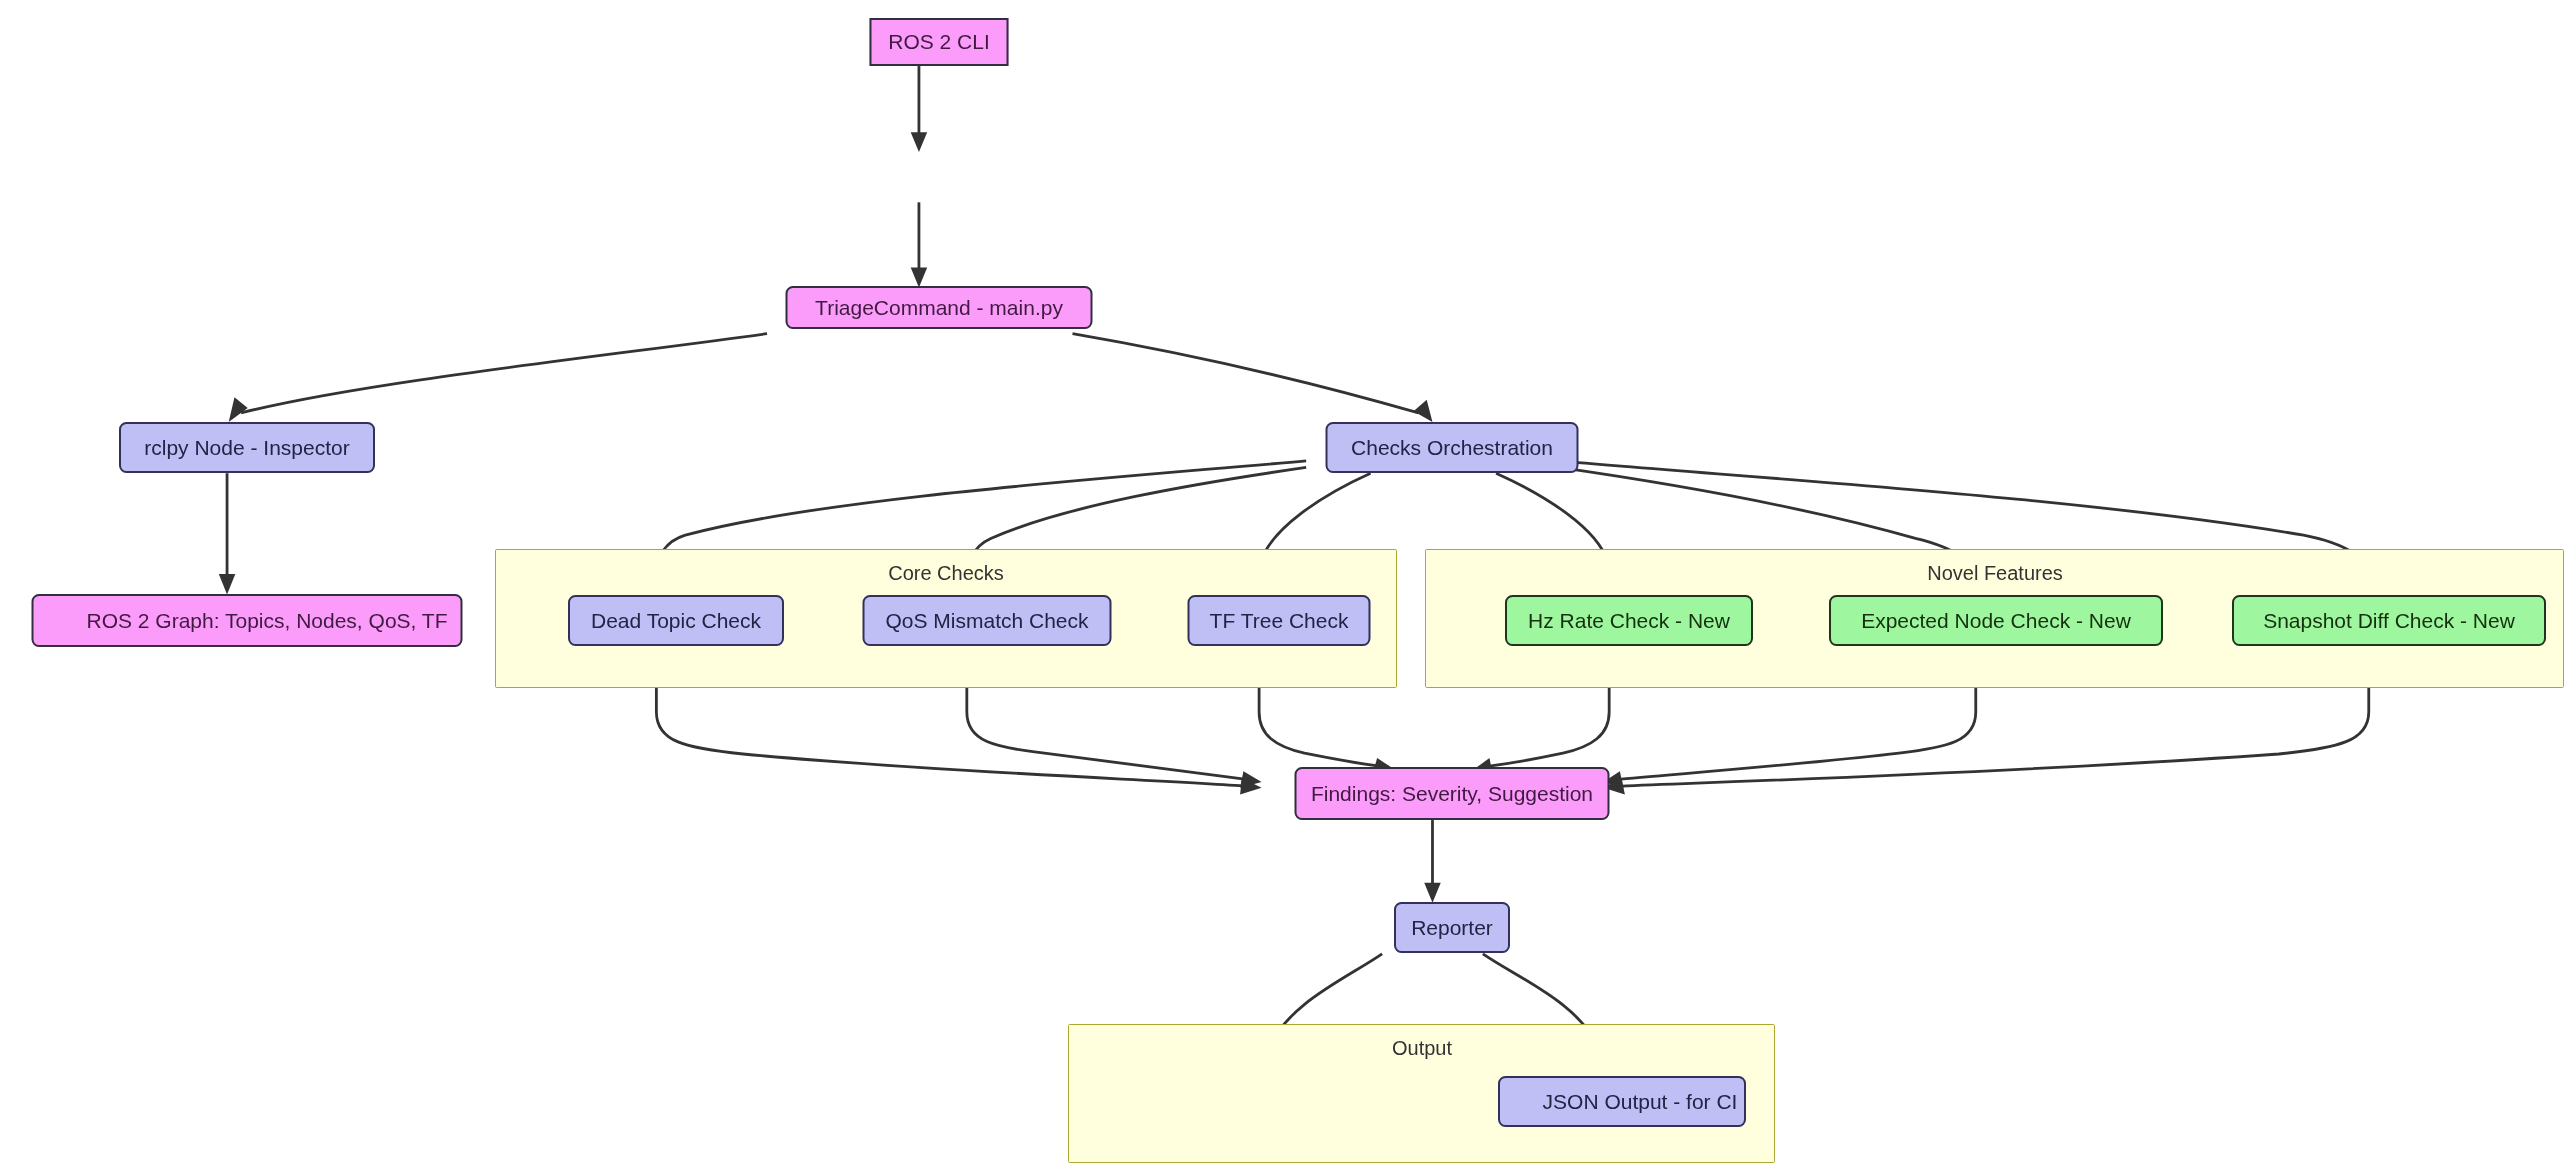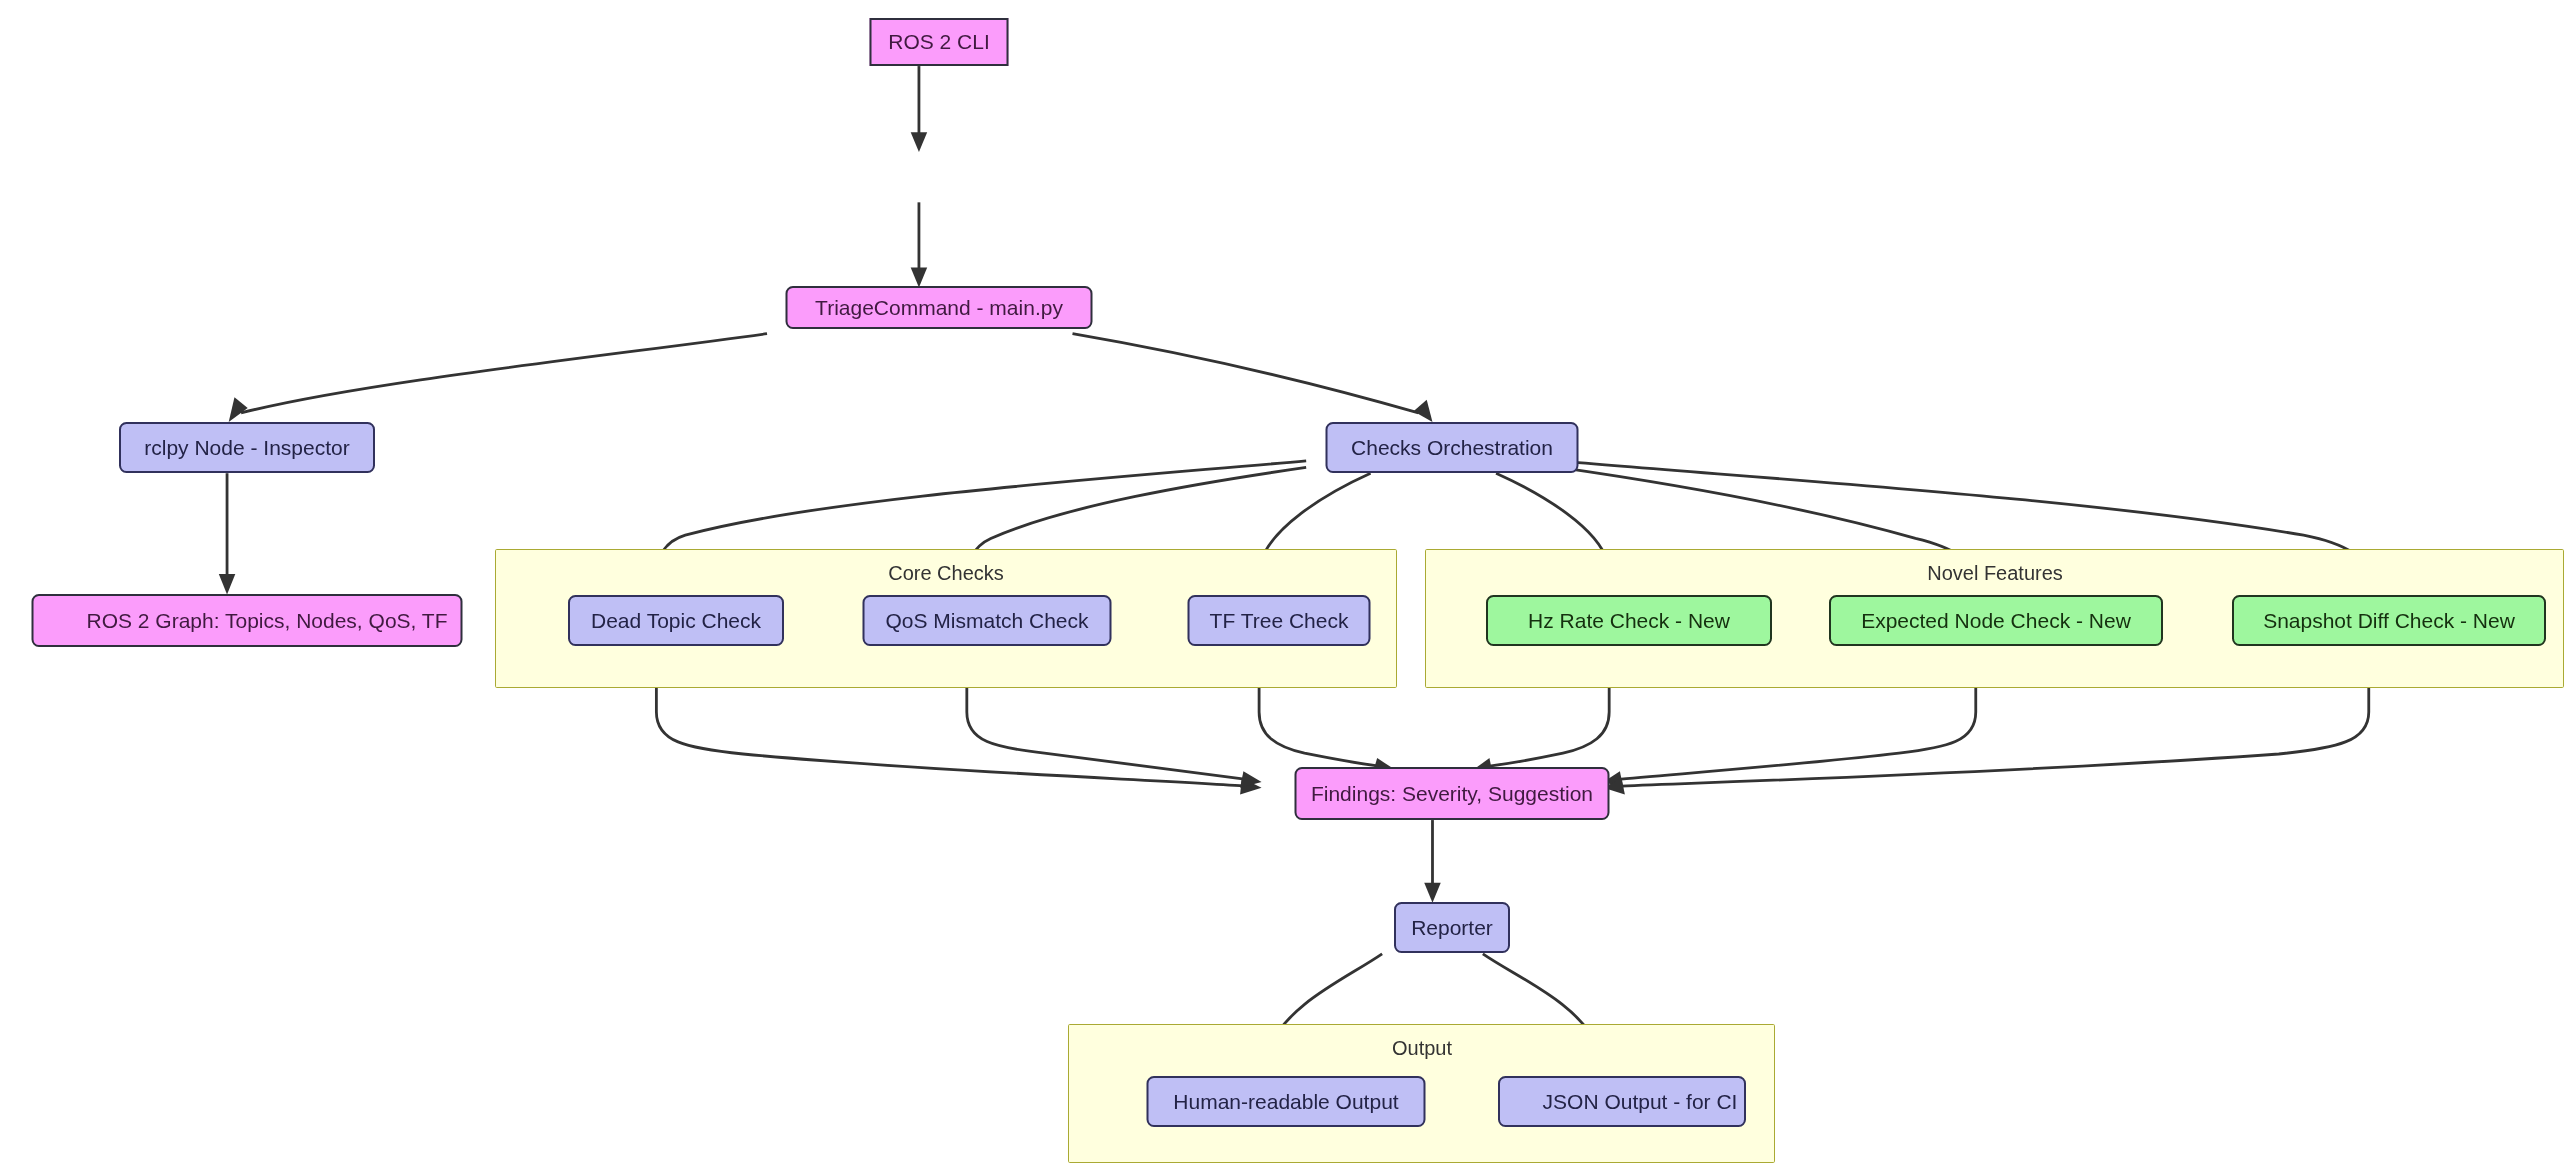--- a/index.html
+++ b/index.html
@@ -211,28 +211,27 @@
   <div class="node pink" style="left:227px; top:594px; width:431px; height:53px; z-index:5;padding-left:40px;">ROS 2 Graph: Topics, Nodes, QoS, TF</div>
 
   <div class="node lavender" style="left:1432px; top:422px; width:253px; height:51px; z-index:5;">Checks Orchestration</div>
 
   <div class="node lavender" style="left:656px; top:595px; width:216px; height:51px; z-index:5;">Dead Topic Check</div>
 
   <div class="node lavender" style="left:967px; top:595px; width:249px; height:51px; z-index:5;">QoS Mismatch Check</div>
 
   <div class="node lavender" style="left:1259px; top:595px; width:183px; height:51px; z-index:5;">TF Tree Check</div>
 
-  <div class="node green" style="left:1609px; top:595px; width:286px; height:51px; z-index:5;">Hz Rate Check - New</div>
+  <div class="node green" style="left:1609px; top:595px; width:248px; height:51px; z-index:5;">Hz Rate Check - New</div>
 
   <div class="node green" style="left:2369px; top:595px; width:314px; height:51px; z-index:5;">Snapshot Diff Check - New</div>
 
   <div class="node green" style="left:1976px; top:595px; width:334px; height:51px; z-index:5;">Expected Node Check - New</div>
 
   <div class="node pink" style="left:1432px; top:767px; width:315px; height:53px; z-index:5;">Findings: Severity, Suggestion</div>
 
   <div class="node lavender" style="left:1432px; top:902px; width:116px; height:51px; z-index:5;">Reporter</div>
 
-  <div class="node lavender" style="left:1266px; top:1076px; width:279px; height:51px; z-index:5;">Human-readable Output</div>
 
   <div class="node lavender" style="left:1602px; top:1076px; width:248px; height:51px; z-index:5;padding-left:36px;">JSON Output - for CI</div>
 
 </div>
 
 
 </body></html>

